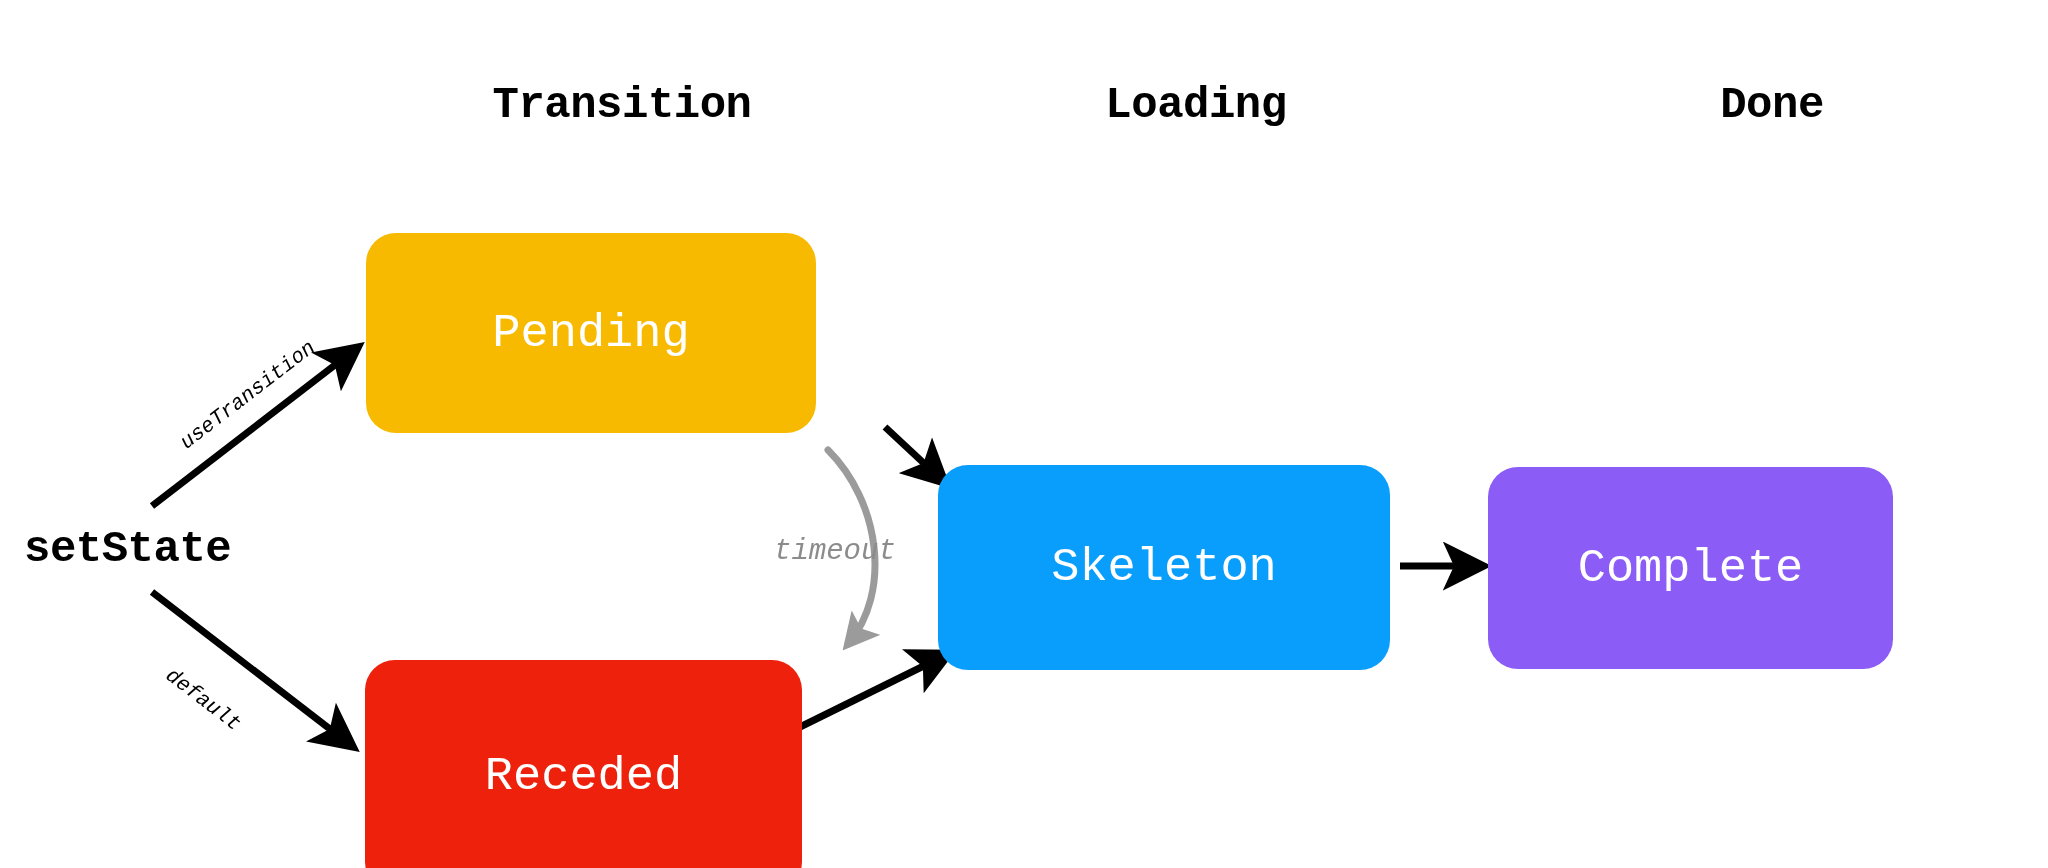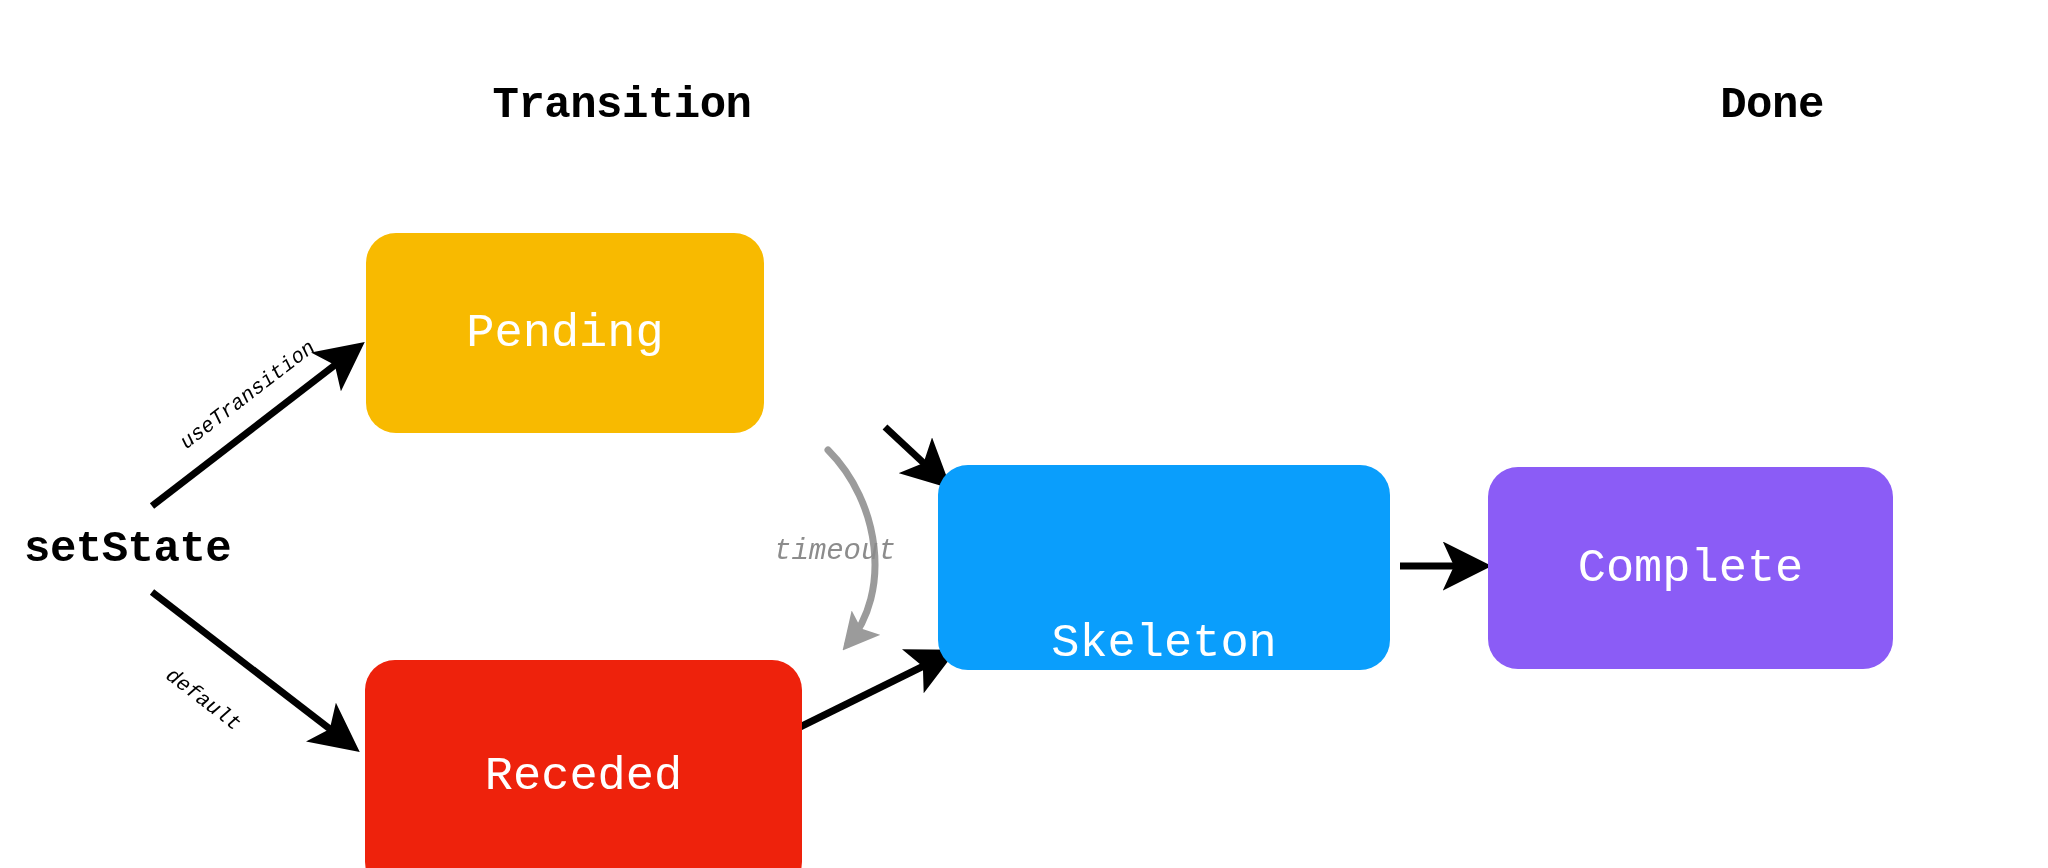--- a/index.html
+++ b/index.html
@@ -48,23 +48,23 @@
     position: absolute;
     border-radius: 30px;
     display: flex;
     align-items: center;
     justify-content: center;
     color: #ffffff;
     font-size: 47px;
     font-weight: 400;
     white-space: nowrap;
   }
-  #box-pending  { left: 366px; top: 201px; width: 398px; height: 200px; }
+  #box-pending  { left: 366px; top: 201px; width: 450px; height: 200px; }
   #box-receded  { left: 365px; top: 628px; width: 437px; height: 232px; }
-  #box-skeleton { left: 938px; top: 433px; width: 452px; height: 205px; align-items: flex-end; }
+  #box-skeleton { left: 938px; top: 433px; width: 452px; height: 205px; }
   #box-complete { left: 1488px; top: 435px; width: 405px; height: 202px; }
 
   
   .edge-label {
     position: absolute;
     font-size: 21px;
     font-style: italic;
     color: #000000;
     white-space: nowrap;
     transform-origin: 0 0;
@@ -98,20 +98,21 @@
     height: 868px;
     pointer-events: none;
   }
 </style>
 </head>
 <body>
 
 <div id="canvas">
 
   <div class="col-header" id="header-transition">Transition</div>
+  <div class="col-header" id="header-loading">Loading</div>
   <div class="col-header" id="header-done">Done</div>
 
   <div id="label-setstate">setState</div>
 
   <svg id="arrows" viewBox="0 0 2048 868">
     <defs>
       <marker id="ah-black" markerWidth="7" markerHeight="7" refX="5.6" refY="3.5" orient="auto" markerUnits="strokeWidth">
         <path d="M0,0 L7,3.5 L0,7 L1.6,3.5 z" fill="#000000"></path>
       </marker>
       <marker id="ah-gray" markerWidth="5.2" markerHeight="5.4" refX="4.0" refY="2.7" orient="auto" markerUnits="strokeWidth">

